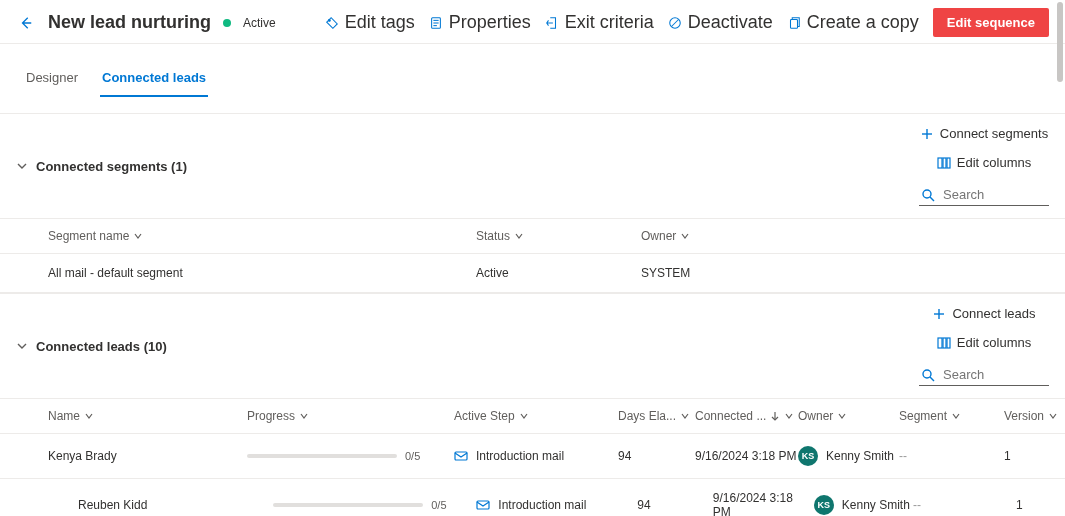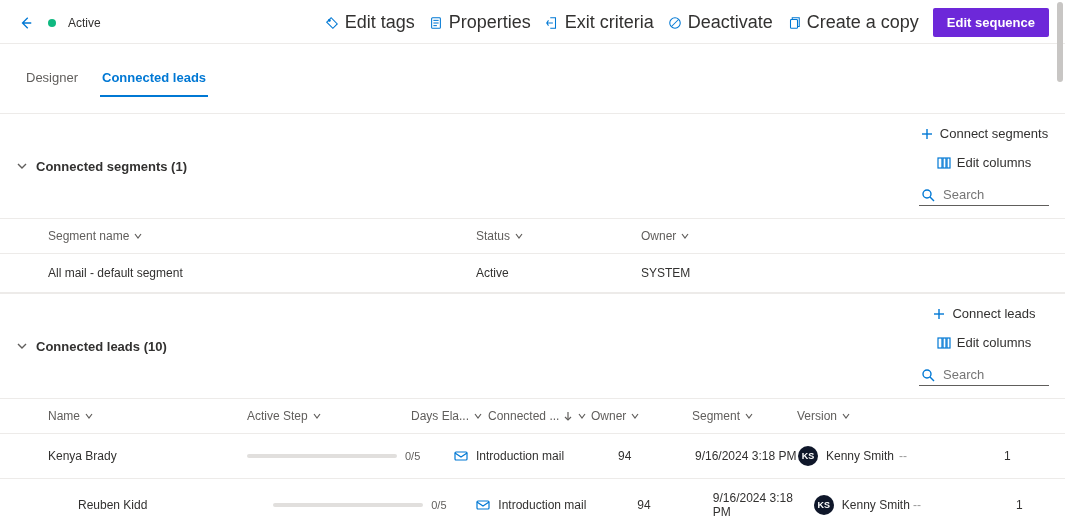--- a/index.html
+++ b/index.html
@@ -63,21 +63,21 @@
   .cmd-item {
     display: inline-flex;
     align-items: center;
     gap: 6px;
     font-size: 18px;
     color: #323130;
     cursor: pointer;
   }
   .cmd-item .ico { color: #0078d4; display: inline-flex; }
   .primary-btn {
-    background: #6d28d9;
+    background: #ef4444;
     color: #fff;
     font-size: 13px;
     font-weight: 600;
     padding: 7px 14px;
     border-radius: 2px;
     cursor: pointer;
   }
   
   .tabs {
     display: flex;
@@ -185,21 +185,21 @@
     height: 4px;
     background: #e1dfdd;
     border-radius: 2px;
     margin-right: 8px;
     max-width: 150px;
   }
   .progress-text { font-size: 11px; color: #605e5c; }
   .mail-ico { color: #0078d4; margin-right: 8px; display:inline-flex;}
   .avatar {
     width: 20px; height: 20px; border-radius: 50%;
-    background: #0f172a;
+    background: #0f766e;
     color: #fff;
     font-size: 9px;
     font-weight: 600;
     display: inline-flex;
     align-items: center;
     justify-content: center;
     margin-right: 8px;
   }
   .gap-fill {
     flex: 1;
@@ -214,20 +214,21 @@
 
 <div class="page">
   <div class="scrollbar-right"></div>
 
   <div class="header">
     <span class="back-arrow">
       <svg viewBox="0 0 16 16" fill="none" stroke="currentColor" stroke-width="1.5">
           <path d="M10 2 L4 8 L10 14 M4 8 H14"></path>
         </svg>
     </span>
+    <span class="page-title">New lead nurturing</span>
     <span class="status-dot"></span>
     <span class="status-text">Active</span>
     <span class="spacer"></span>
     <div class="cmd-bar">
       <span class="cmd-item">
         <span class="ico">
             <svg viewBox="0 0 16 16" fill="none" stroke="currentColor" stroke-width="1.2">
               <path d="M2 7 L7 2 L14 9 L9 14 Z"></path>
               <circle cx="5" cy="5" r="1" fill="currentColor"></circle>
             </svg>
@@ -398,20 +399,28 @@
 
   <div class="tbl-head">
     <div class="leads-c-name">
       <span>Name</span>
       <span class="col-chevsm">
           <svg viewBox="0 0 10 10" fill="none" stroke="currentColor" stroke-width="1.2">
             <path d="M2 3 L5 7 L8 3"></path>
           </svg>
         </span>
     </div>
+    <div class="leads-c-progress">
+      <span>Progress</span>
+      <span class="col-chevsm">
+          <svg viewBox="0 0 10 10" fill="none" stroke="currentColor" stroke-width="1.2">
+            <path d="M2 3 L5 7 L8 3"></path>
+          </svg>
+        </span>
+    </div>
     <div class="leads-c-step">
       <span>Active Step</span>
       <span class="col-chevsm">
           <svg viewBox="0 0 10 10" fill="none" stroke="currentColor" stroke-width="1.2">
             <path d="M2 3 L5 7 L8 3"></path>
           </svg>
         </span>
     </div>
     <div class="leads-c-days">
       <span>Days Ela...</span>

